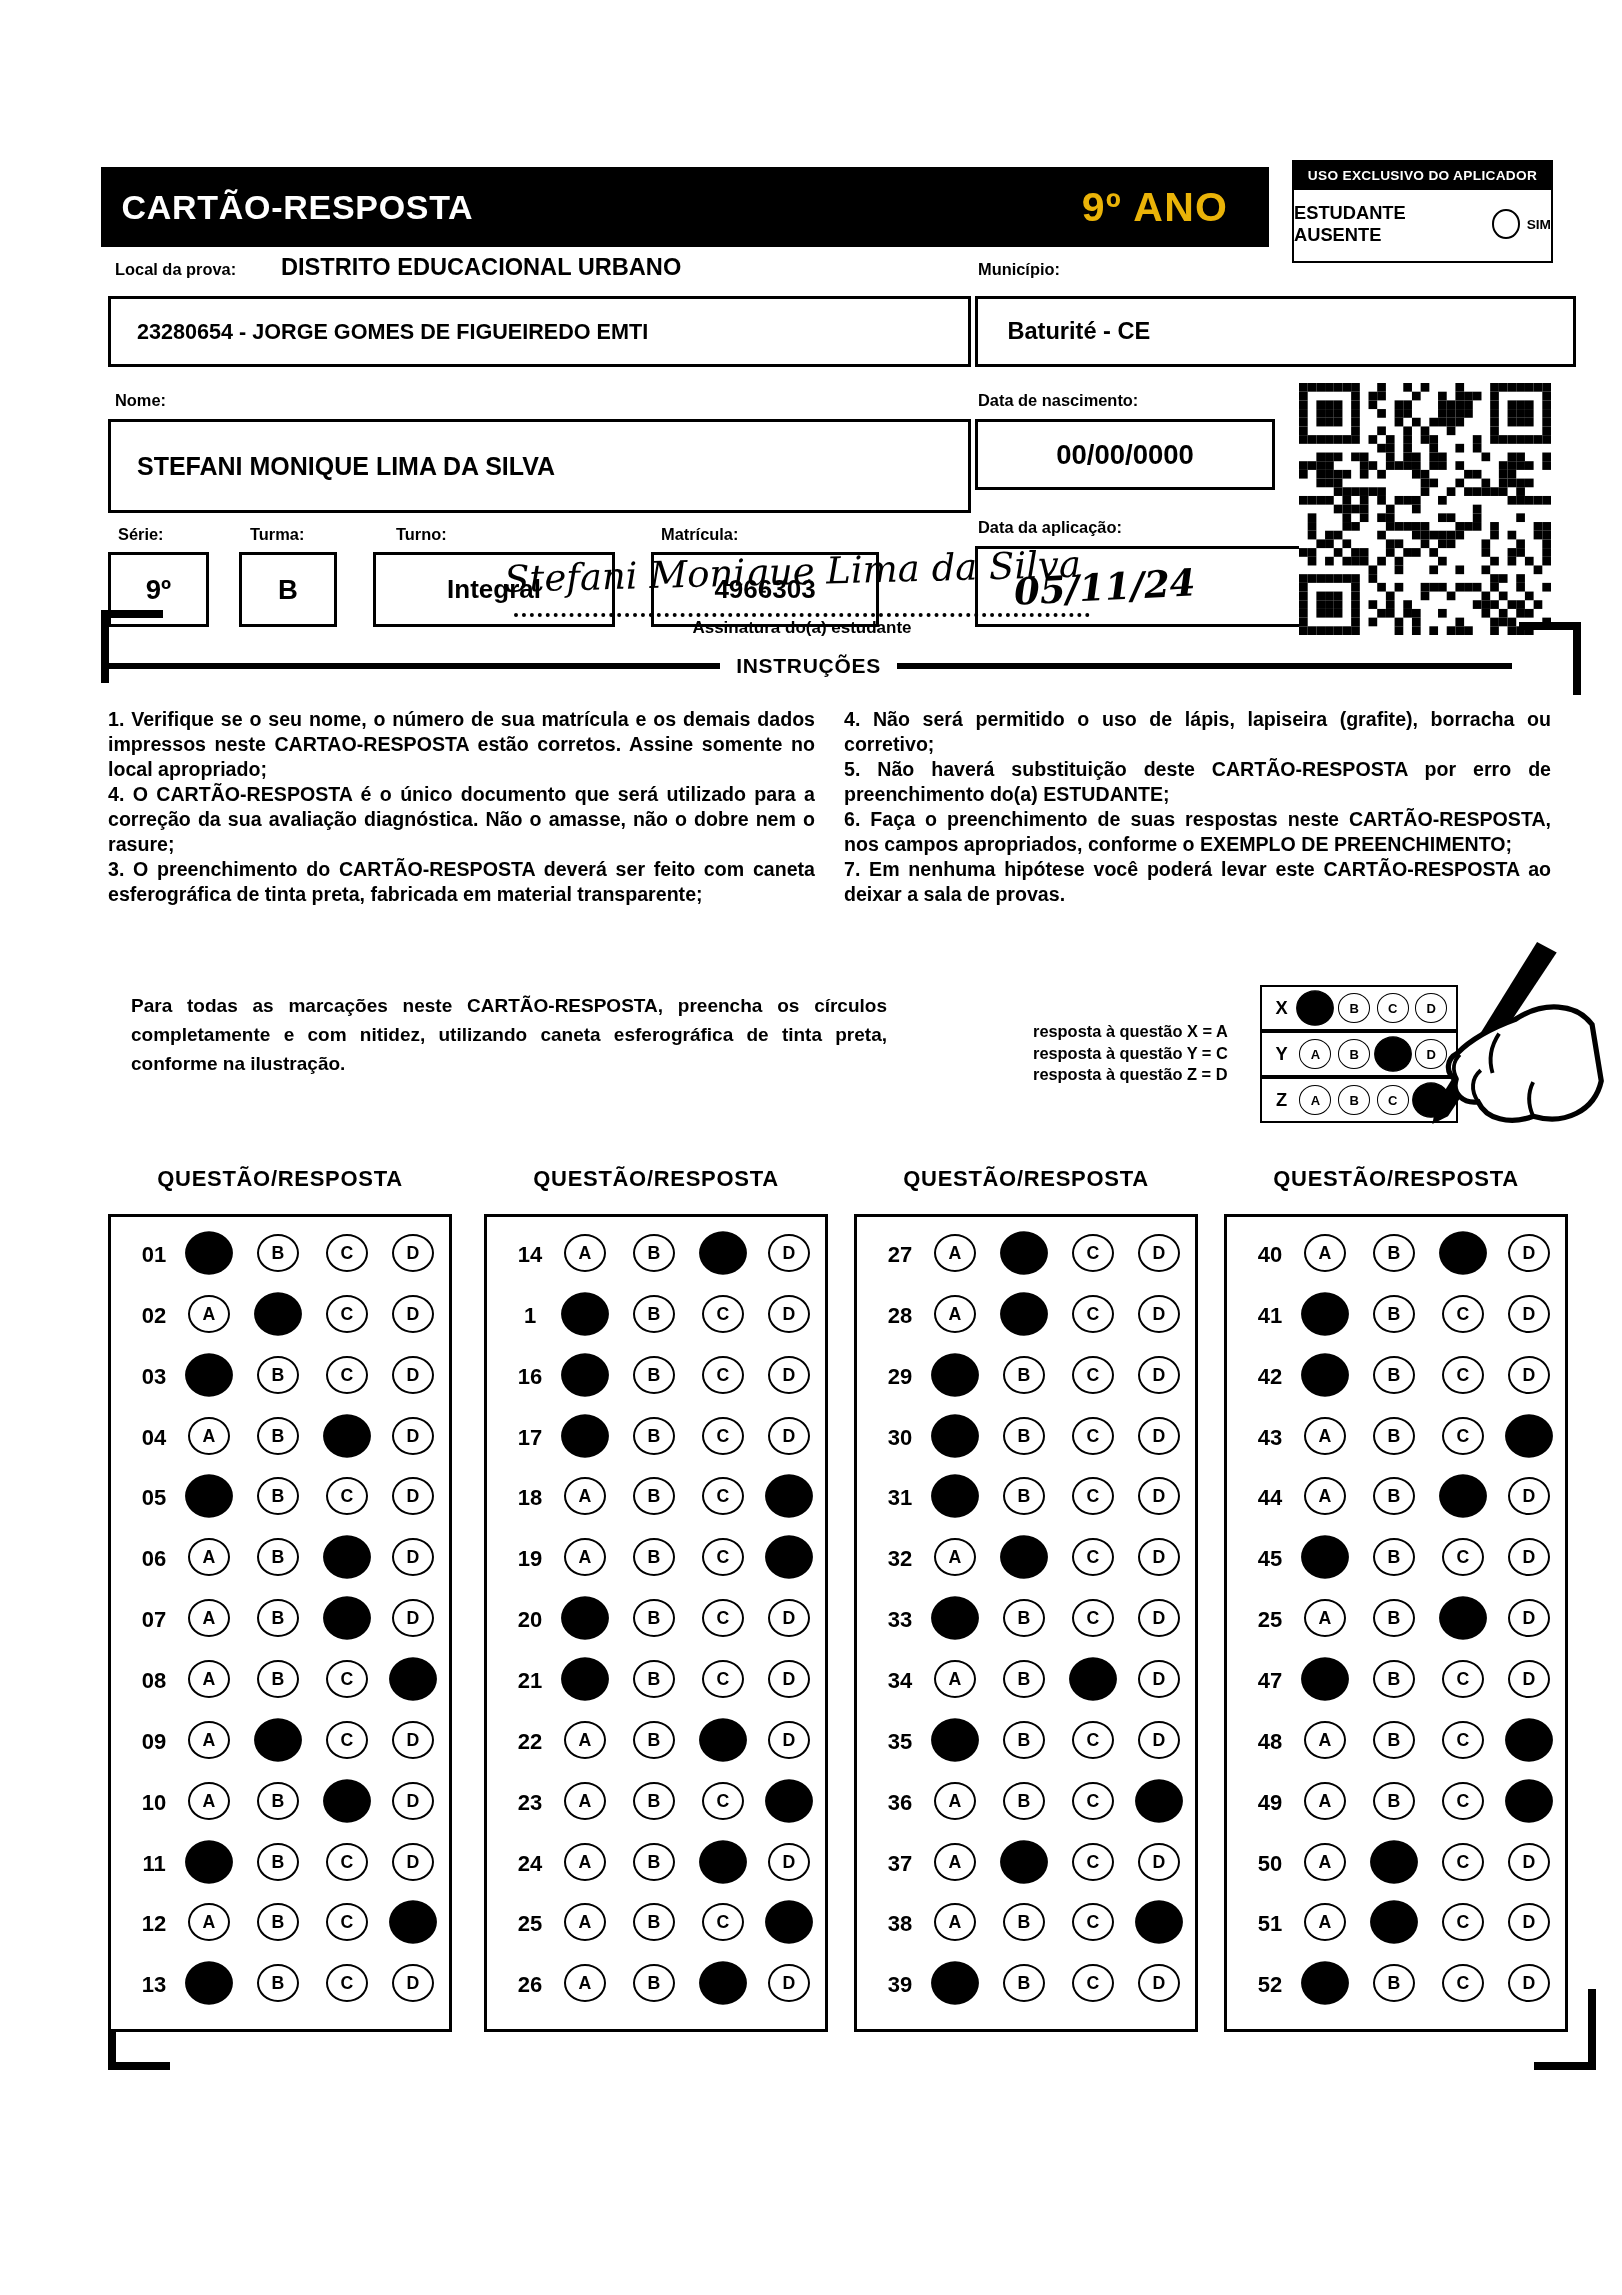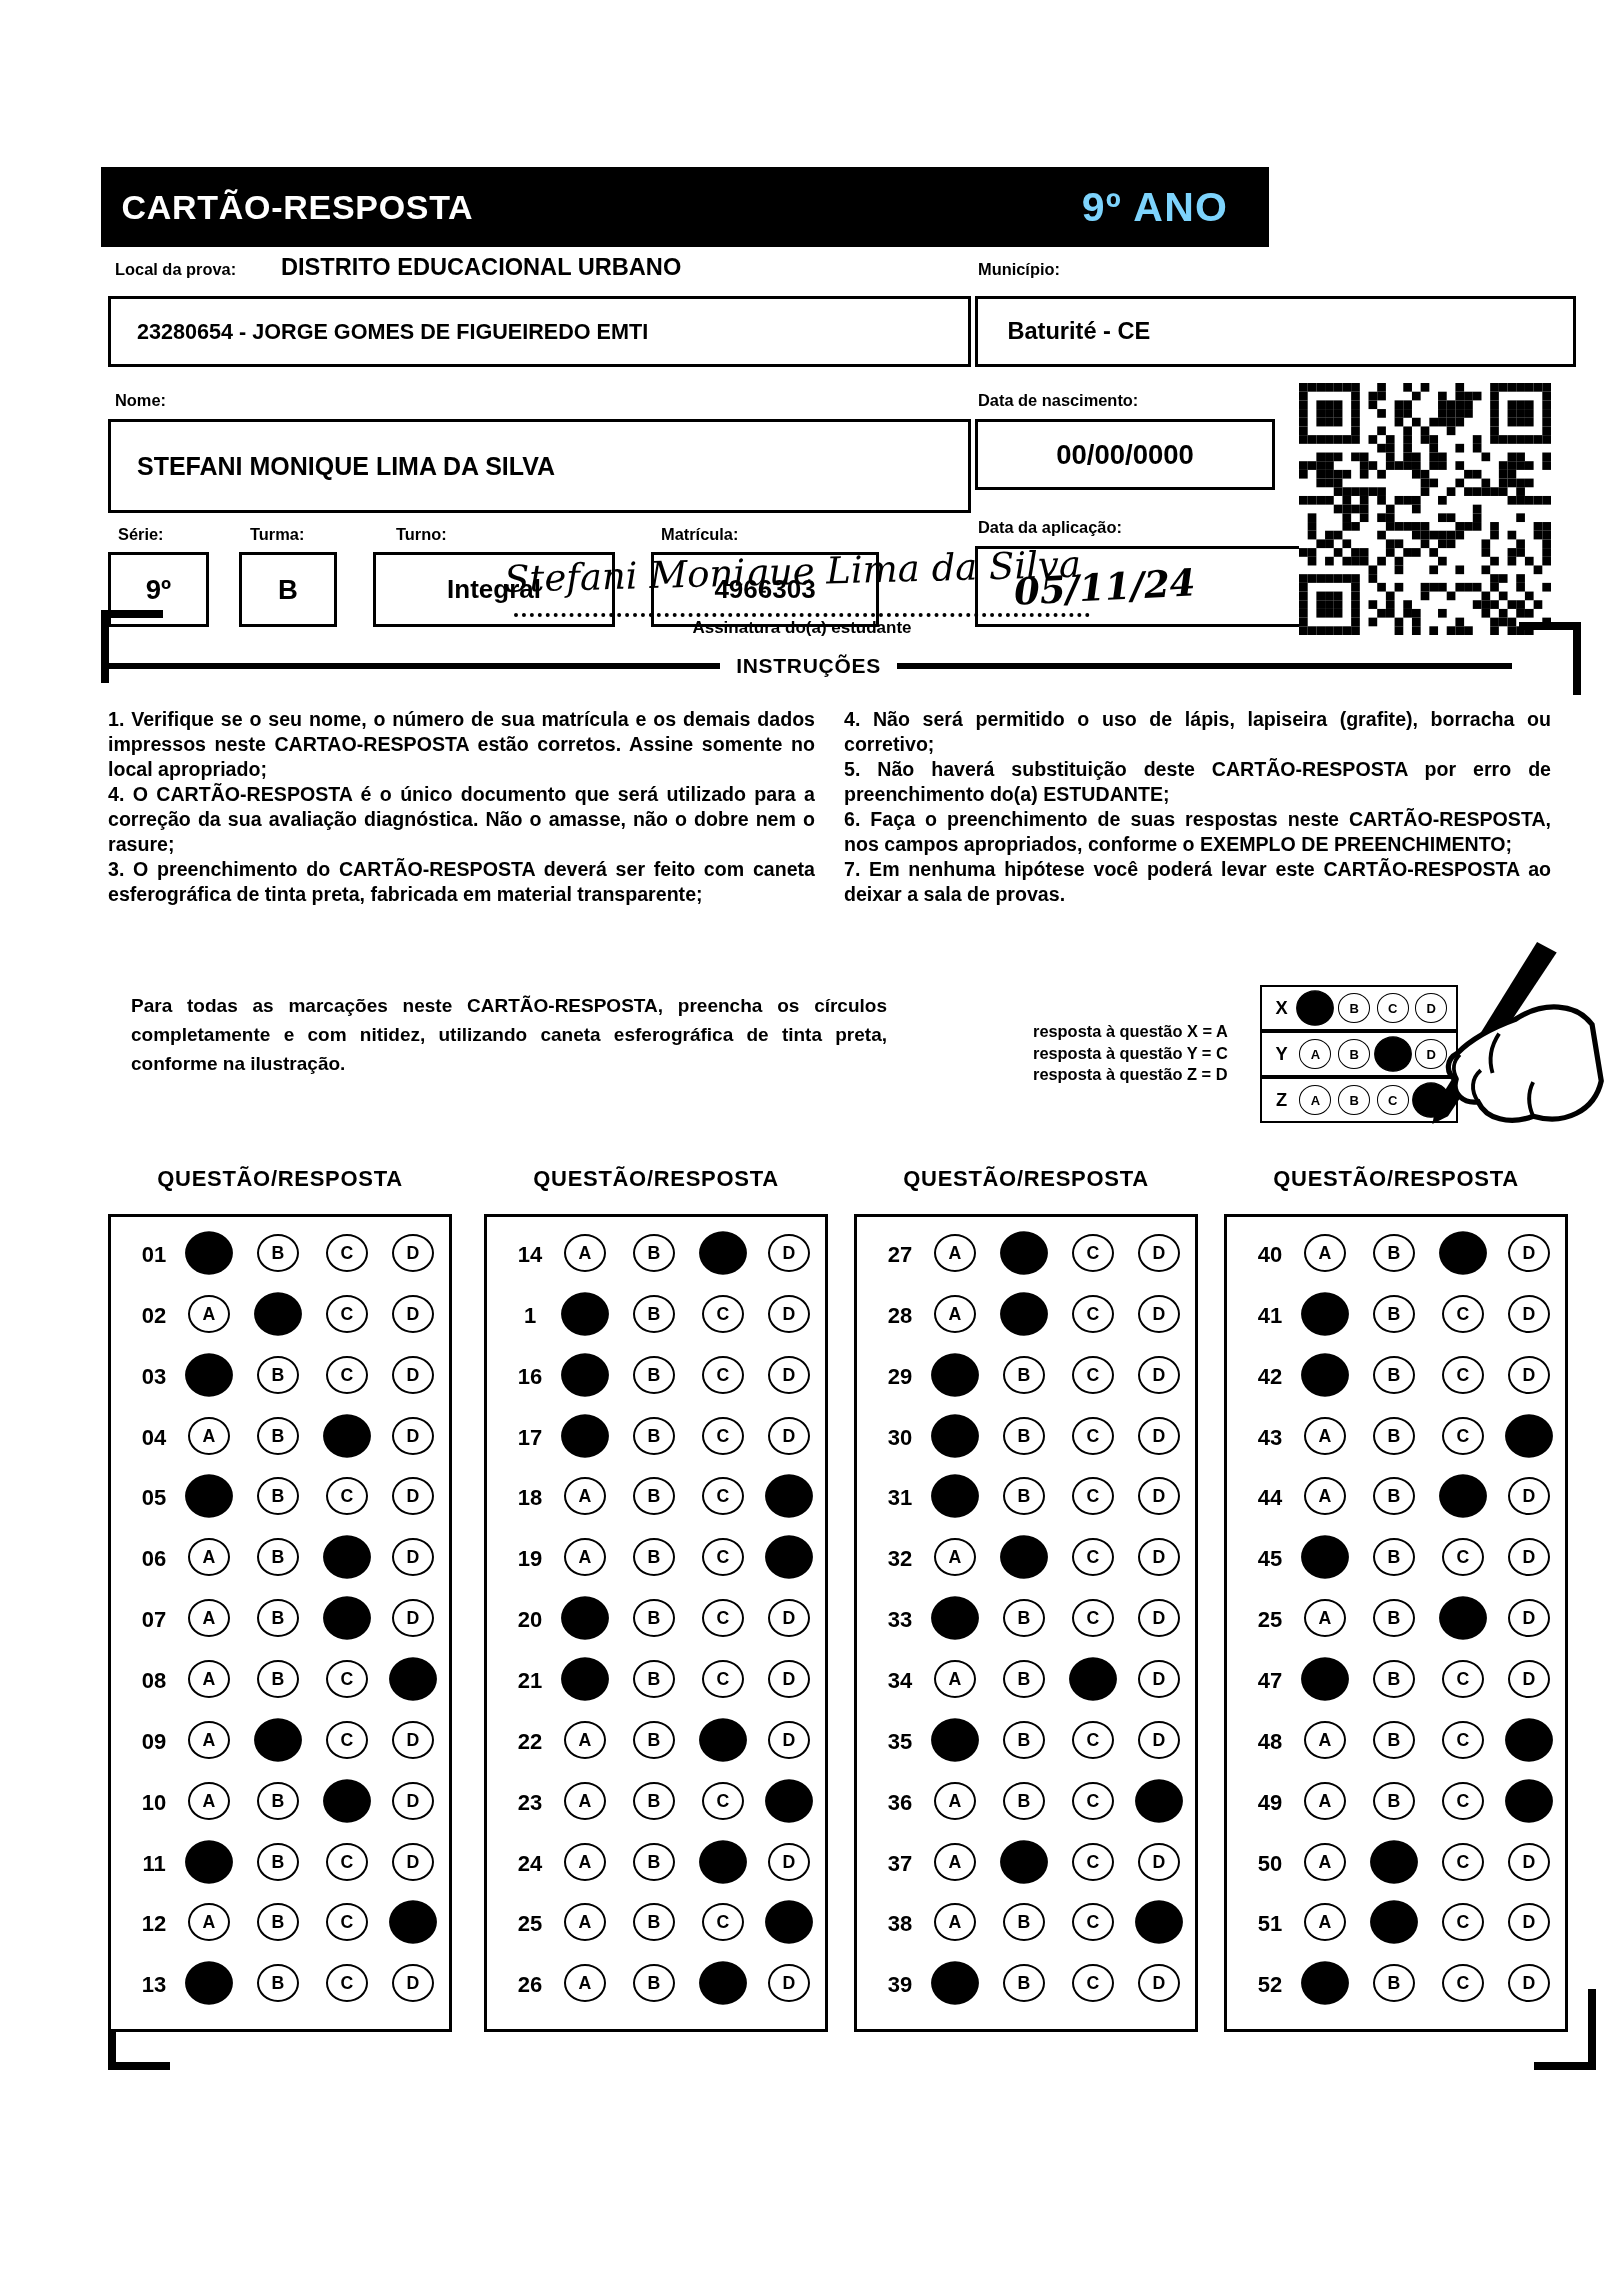--- a/index.html
+++ b/index.html
@@ -8,21 +8,21 @@
   .abs{position:absolute;}
   .b{font-weight:bold;}
 
   
   .hdr-bar{position:absolute;left:101px;top:167px;width:1168px;height:80px;background:#000;}
   .hdr-card{position:absolute;left:0;top:0;width:393px;height:80px;display:flex;align-items:center;justify-content:center;
             color:#fff;font-weight:bold;font-size:34px;letter-spacing:0.7px;}
   .hdr-assess{position:absolute;left:393px;top:4.6px;width:540px;height:69px;background:#fff;border:2px solid #000;
               display:flex;align-items:center;justify-content:center;font-weight:bold;font-size:29px;}
   .hdr-grade{position:absolute;left:936px;top:0;width:236px;height:80px;display:flex;align-items:center;justify-content:center;
-             color:#7dd3fc;font-weight:bold;font-size:41px;letter-spacing:1.3px;}
+             color:#eab308;font-weight:bold;font-size:41px;letter-spacing:1.3px;}
   .exam-box{position:absolute;left:1292px;top:160px;width:257px;height:99px;border:2.6px solid #000;background:#fff;}
   .exam-title{height:27.5px;background:#000;color:#fff;font-weight:bold;font-size:13.7px;display:flex;align-items:center;justify-content:center;letter-spacing:0.3px;}
   .exam-body{height:69px;display:flex;align-items:center;justify-content:center;gap:6.5px;font-weight:bold;font-size:18.3px;}
   .exam-circle{width:26px;height:26px;border:2.6px solid #000;border-radius:50%;background:#fff;}
   .exam-sim{font-size:13.7px;}
 
   
   .lbl{position:absolute;font-weight:bold;font-size:16.4px;}
   .fbox{position:absolute;border:3.9px solid #000;background:#fff;display:flex;align-items:center;font-weight:bold;}
   .hand{font-family:"DejaVu Serif", serif;font-style:italic;}
@@ -72,20 +72,28 @@
 </head>
 <body>
 
 <div class="page">
 
   <div class="hdr-bar">
     <div class="hdr-card">CARTÃO-RESPOSTA</div>
     <div class="hdr-grade">9º ANO</div>
   </div>
 
+  <div class="exam-box">
+    <div class="exam-title">USO EXCLUSIVO DO APLICADOR</div>
+    <div class="exam-body">
+      <span class="b">ESTUDANTE AUSENTE</span>
+      <span class="exam-circle"></span>
+      <span class="exam-sim b">SIM</span>
+    </div>
+  </div>
 
   <div class="lbl" style="left:115px;top:260px;">Local da prova:</div>
   <div class="abs b" style="left:281px;top:254px;font-size:23.6px;">DISTRITO EDUCACIONAL URBANO</div>
   <div class="fbox" style="left:108px;top:296px;width:831px;height:65px;font-size:21.6px;padding-left:26px;">
     <span>23280654 - JORGE GOMES DE FIGUEIREDO EMTI</span>
   </div>
 
   <div class="lbl" style="left:978px;top:260px;">Município:</div>
   <div class="fbox" style="left:975px;top:296px;width:566px;height:65px;font-size:23.6px;padding-left:29.4px;">
     <span>Baturité - CE</span>

